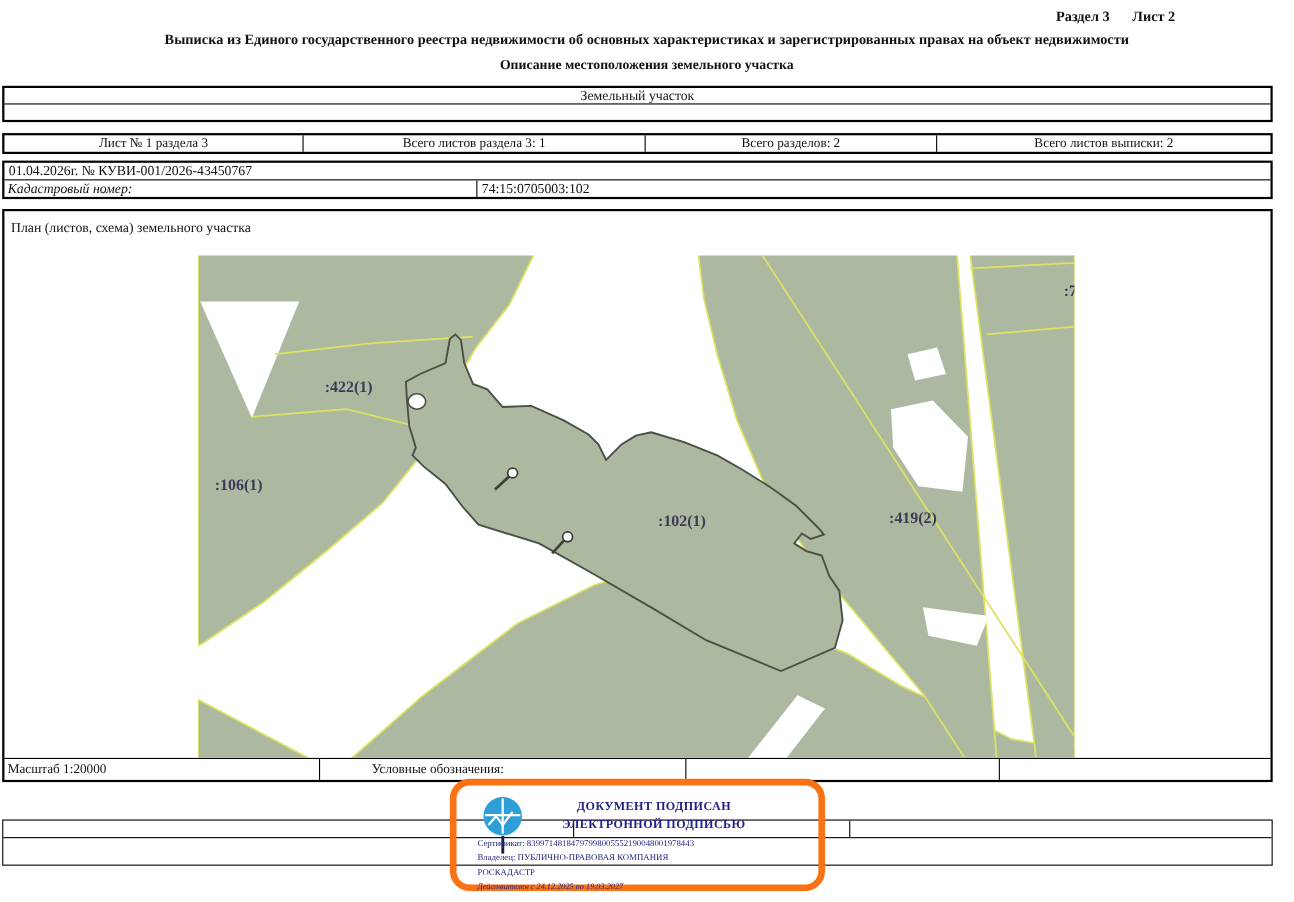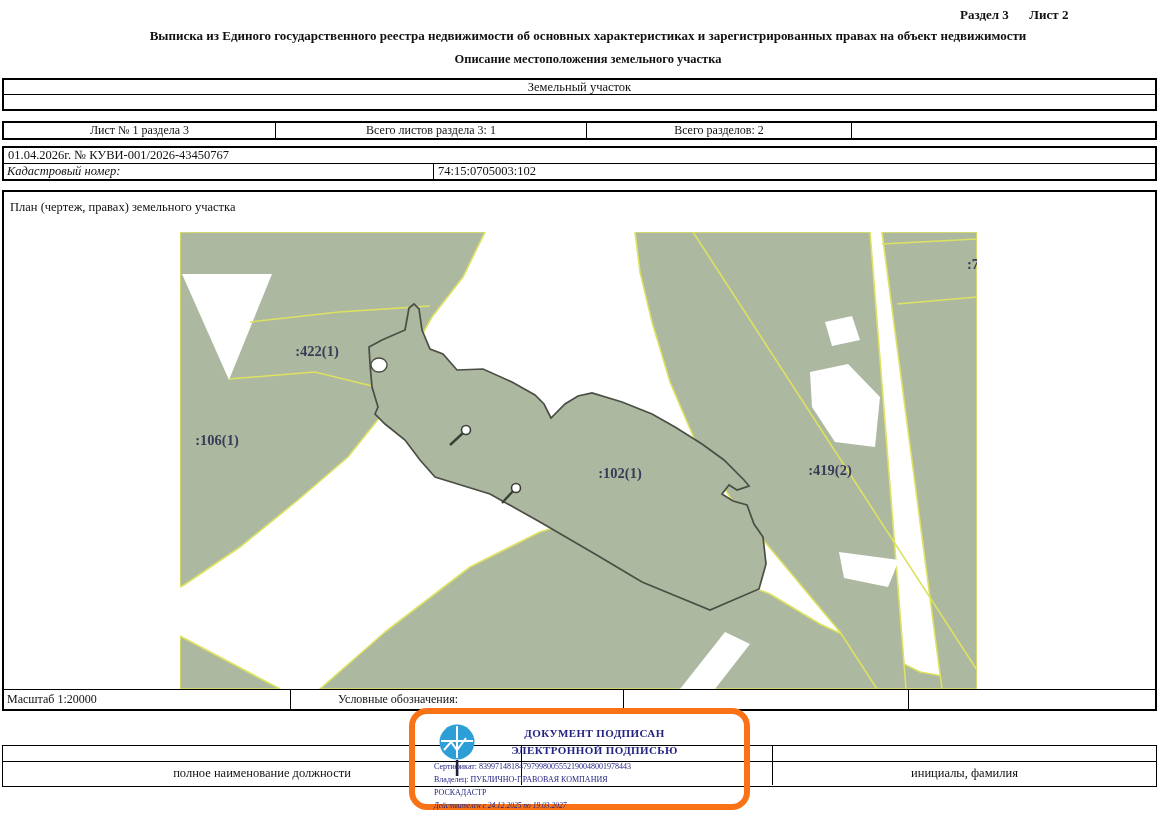--- a/index.html
+++ b/index.html
@@ -30,33 +30,34 @@
   <div class="row ctr fs125" style="height:15px;justify-content:center;border-bottom:1.5px solid #000;">Земельный участок</div>
 </div>
 
 <div class="abs tbl row" style="left:2px;top:121px;width:1155px;height:19px;">
   <div class="cell ctr fs12" style="width:271px;">Лист № 1 раздела 3</div>
   <div class="vline"></div>
   <div class="cell ctr fs12" style="width:310px;">Всего листов раздела 3: 1</div>
   <div class="vline"></div>
   <div class="cell ctr fs12" style="width:264px;">Всего разделов: 2</div>
   <div class="vline"></div>
+  <div class="cell ctr fs12" style="flex:1;">Всего листов выписки: 2</div>
 </div>
 
 <div class="abs tbl" style="left:2px;top:146px;width:1155px;height:35px;">
   <div class="row fs125" style="height:16px;border-bottom:1.5px solid #000;padding-left:4px;">01.04.2026г. № КУВИ-001/2026-43450767</div>
   <div class="row fs125" style="height:15px;">
     <div class="cell" style="width:429px;padding-left:3px;font-style:italic;">Кадастровый номер:</div>
     <div class="vline"></div>
     <div class="cell" style="flex:1;padding-left:4px;">74:15:0705003:102</div>
   </div>
 </div>
 
 <div class="abs tbl" style="left:2px;top:190px;width:1155px;height:521px;">
-  <div class="abs fs125" style="left:6px;top:8px;">План (чертеж, правах) земельного участка</div>
+  <div class="abs fs125" style="left:6px;top:8px;">План (листов, схема) земельного участка</div>
 
   <div class="abs" style="left:176px;top:40px;width:797px;height:457px;overflow:hidden;">
     <svg width="797" height="457" viewBox="0 0 797 457">
       <rect x="0" y="0" width="797" height="457" fill="#ffffff"></rect>
       <g fill="#adb8a0" stroke="#dde261" stroke-width="1.6">
 
         <path d="M0,0 L305,0 L283,45 L252,85 L222,138 L200,185 L168,225 L118,268 L60,315 L4,353 L0,355 Z"></path>
 
         <path d="M0,404 L100,457 L0,457 Z"></path>
 
@@ -115,27 +116,20 @@
 </div>
 
 <div class="abs tbl" style="left:2px;top:745px;width:1155px;height:42px;border-width:1.5px;">
   <div class="row" style="height:16px;border-bottom:1px solid #000;">
     <div class="cell" style="width:518px;"></div>
       <div class="vline" style="border-left-width:1px;"></div>
     <div class="cell" style="width:250px;"></div>
       <div class="vline" style="border-left-width:1px;"></div>
     <div class="cell" style="flex:1;"></div>
   </div>
-  <div class="row fs125" style="height:23px;">
-    <div class="cell ctr" style="width:518px;">полное наименование должности</div>
-    <div class="vline" style="border-left-width:1px;"></div>
-    <div class="cell" style="width:250px;"></div>
-    <div class="vline" style="border-left-width:1px;"></div>
-    <div class="cell ctr" style="flex:1;">инициалы, фамилия</div>
-  </div>
 </div>
 
 <div class="abs" style="left:409px;top:708px;width:341px;height:102px;border:6px solid #f97316;border-radius:18px;box-sizing:border-box;background:transparent;">
   <svg class="abs" style="left:22px;top:8px;" width="42" height="62" viewBox="0 0 42 62">
     <circle cx="20" cy="20" r="17.5" fill="#2e9ed7"></circle>
     <line x1="20" y1="4" x2="20" y2="36" stroke="#fff" stroke-width="2"></line>
     <line x1="4" y1="19" x2="36" y2="19" stroke="#fff" stroke-width="2"></line>
     <polyline points="7,28 14,20 20,28 29,16" fill="none" stroke="#fff" stroke-width="2"></polyline>
     <rect x="18.8" y="38" width="2.6" height="16" fill="#1d1d3a"></rect>
   </svg>

